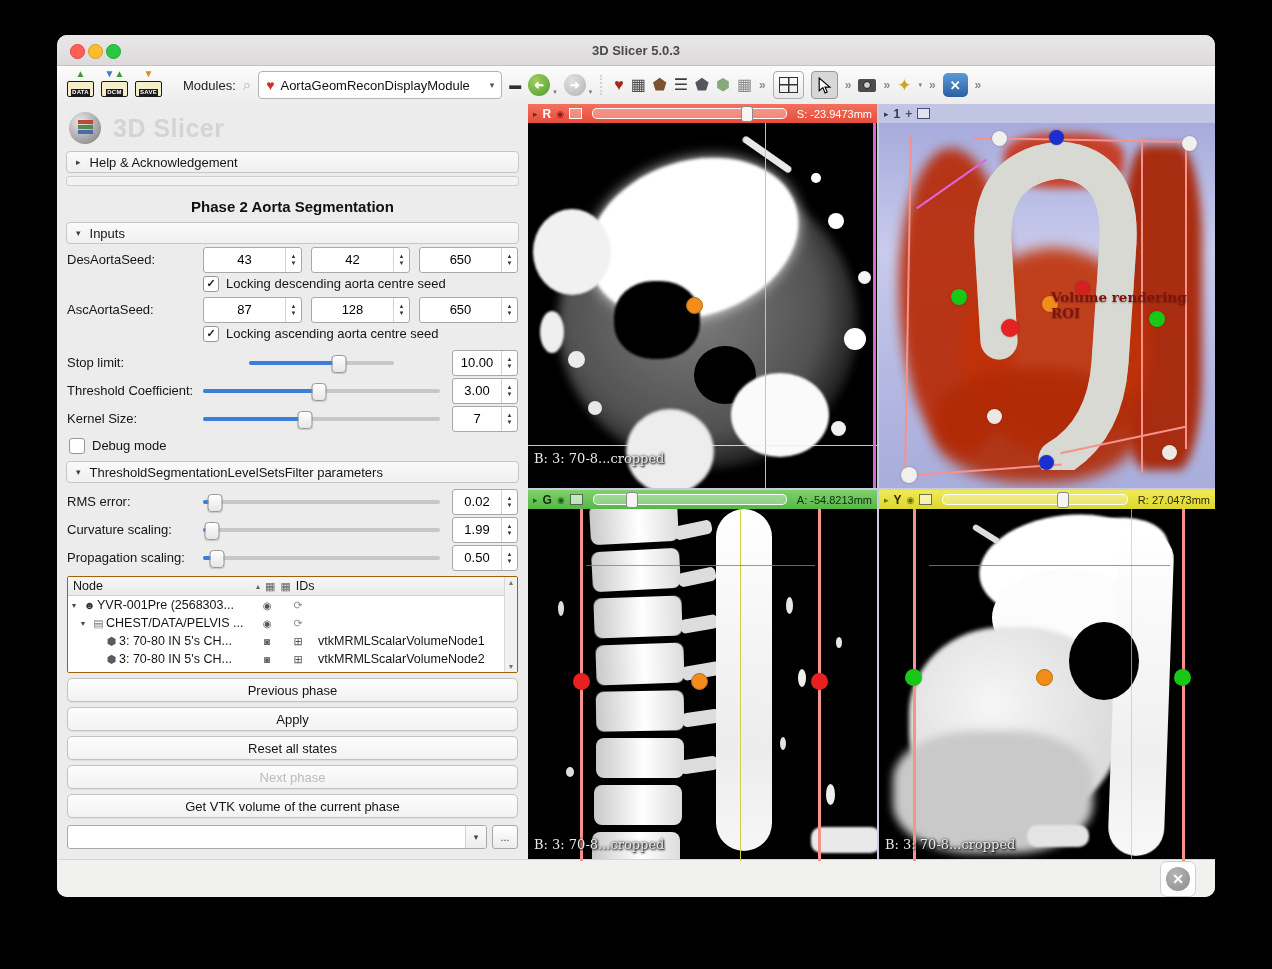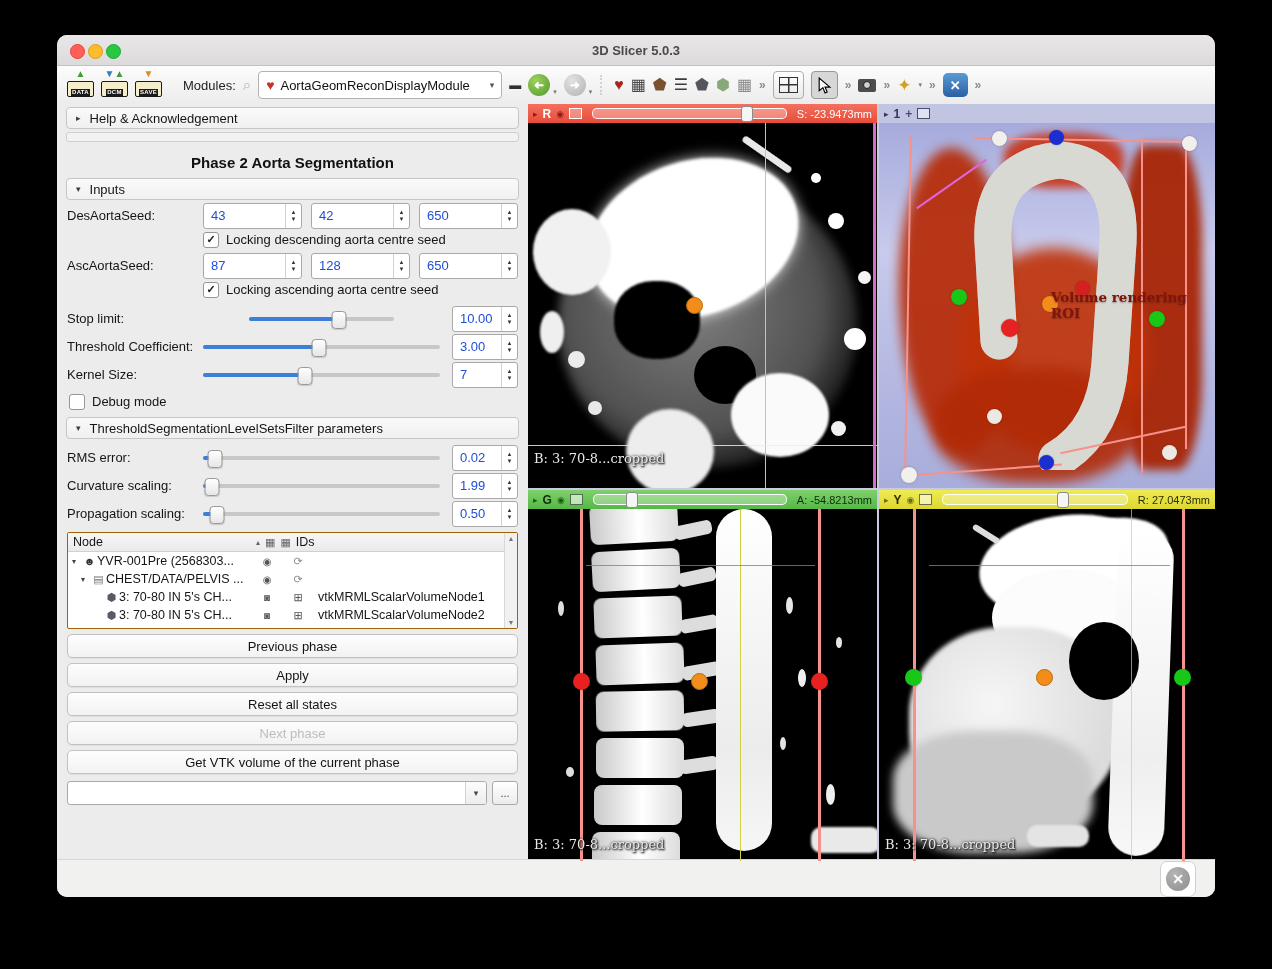--- a/index.html
+++ b/index.html
@@ -51,21 +51,21 @@
   .slicer-logo i{position:absolute;left:9px;top:8px;width:15px;height:4px;}
   .logo-text{font-size:25px;font-weight:bold;color:#d4d4d4;letter-spacing:.5px;}
   .collapse-bar{margin:3px 9px;border:1px solid #c6c6c6;background:linear-gradient(#fafafa,#f0f0f0);border-radius:4px;height:20px;display:flex;align-items:center;padding:0 9px;gap:9px;}
   .collapse-bar .caret{font-size:9px;color:#3c3c3c;}
   .thin-bar{margin:2px 9px;border:1px solid #cfcfcf;background:#f2f2f2;border-radius:3px;height:8px;}
   .section-title{text-align:center;font-size:15px;font-weight:bold;margin:12px 0 7px;color:#111;}
   .form-row{display:flex;align-items:center;margin:3px 10px;height:25px;}
   .form-label{width:136px;flex:none;}
   .spin{display:flex;height:24px;border:1px solid #a9a9a9;border-radius:3px;background:#fff;margin-right:9px;flex:1;overflow:hidden;}
   .spin:last-child{margin-right:0;}
-  .spin input{border:none;outline:none;flex:1;min-width:0;padding:0 7px;font-size:13px;font-family:inherit;background:transparent;color:#1d4ed8;}
+  .spin input{border:none;outline:none;flex:1;min-width:0;padding:0 7px;font-size:13px;font-family:inherit;background:transparent;color:#000000;text-align:center;}
   .arrows{width:15px;border-left:1px solid #d2d2d2;display:flex;flex-direction:column;align-items:center;justify-content:center;font-size:6px;color:#333;gap:1px;flex:none;}
   .check-row{display:flex;align-items:center;gap:7px;margin:2px 10px 5px 146px;height:17px;}
   .checkbox{width:14px;height:14px;border:1px solid #979797;border-radius:3px;background:#fff;display:flex;align-items:center;justify-content:center;font-size:11px;font-weight:bold;color:#222;flex:none;}
   .hslider{flex:1;height:4px;background:#c7c7c7;border-radius:2px;position:relative;margin-right:12px;}
   .hslider .fill{position:absolute;left:0;top:0;bottom:0;background:#3d7fd6;border-radius:2px;}
   .hslider .knob{position:absolute;top:-6px;width:13px;height:16px;background:linear-gradient(#fff,#e6e6e6);border:1px solid #989898;border-radius:4px;transform:translateX(-50%);box-shadow:0 1px 1px rgba(0,0,0,.15);}
   .val-spin{flex:none;width:64px;}
   
   .tree{margin:6px 10px 2px;border:1px solid #a16207;background:#fff;border-radius:2px;font-size:12.5px;position:relative;height:95px;overflow:hidden;}
   .tree-header{display:flex;align-items:center;background:linear-gradient(#f7f7f7,#eaeaea);border-bottom:1px solid #d0d0d0;height:18px;padding:0 5px;gap:5px;}
@@ -191,20 +191,28 @@
     <span class="chev">»</span>
     <div class="ext-btn">
         <span>✕</span>
       </div>
     <span class="chev">»</span>
   </div>
 
   <div class="main">
 
     <div class="panel">
+      <div class="logo-row">
+        <div class="slicer-logo">
+          <i style="background:#b84a3a;top:8px;"></i>
+            <i style="background:#5a8a4a;top:13px;"></i>
+            <i style="background:#4a6aa8;top:18px;"></i>
+        </div>
+        <div class="logo-text">3D Slicer</div>
+      </div>
 
       <div class="collapse-bar">
         <span class="caret">▸</span>
         <span>Help &amp; Acknowledgement</span>
       </div>
       <div class="thin-bar"></div>
 
       <div class="section-title">Phase 2 Aorta Segmentation</div>
 
       <div class="collapse-bar">

